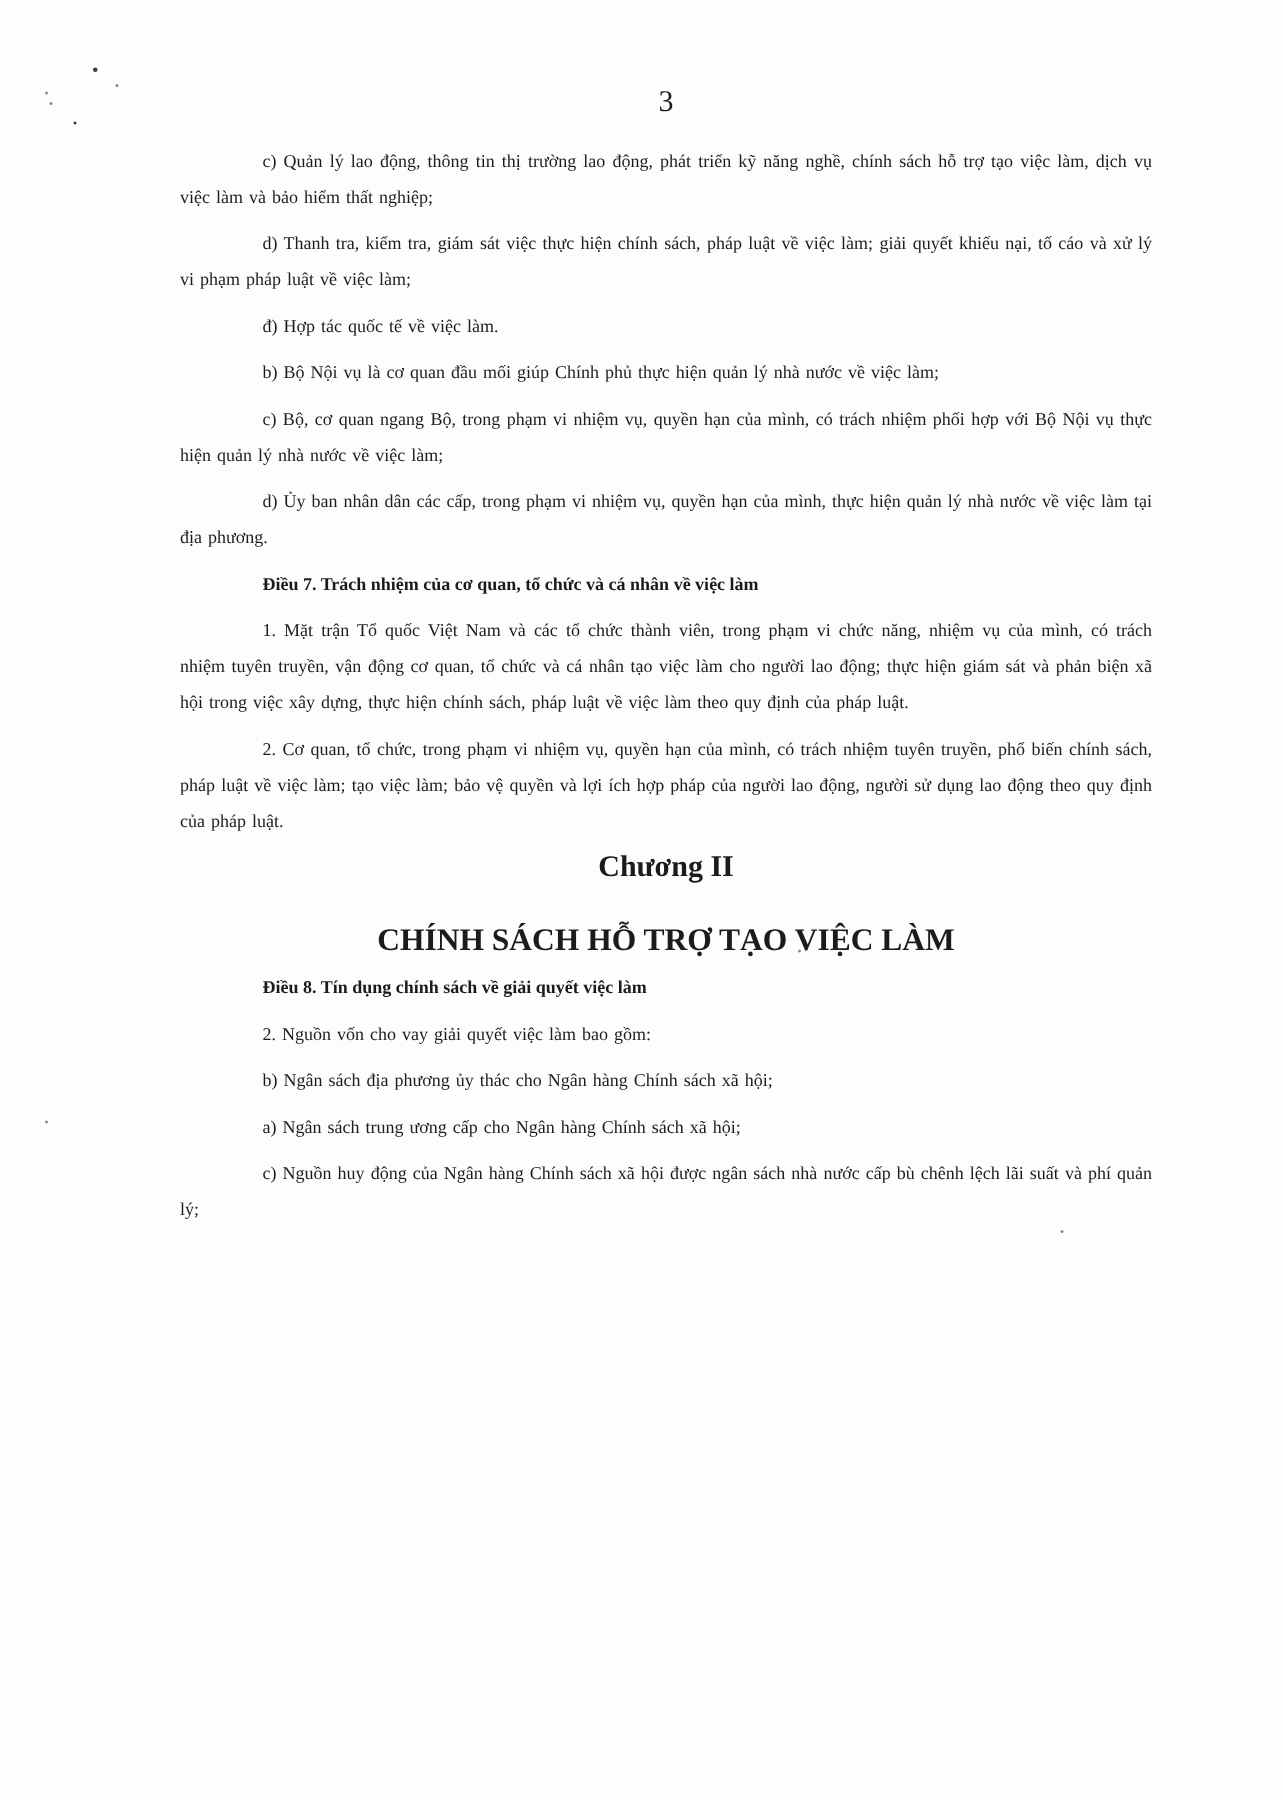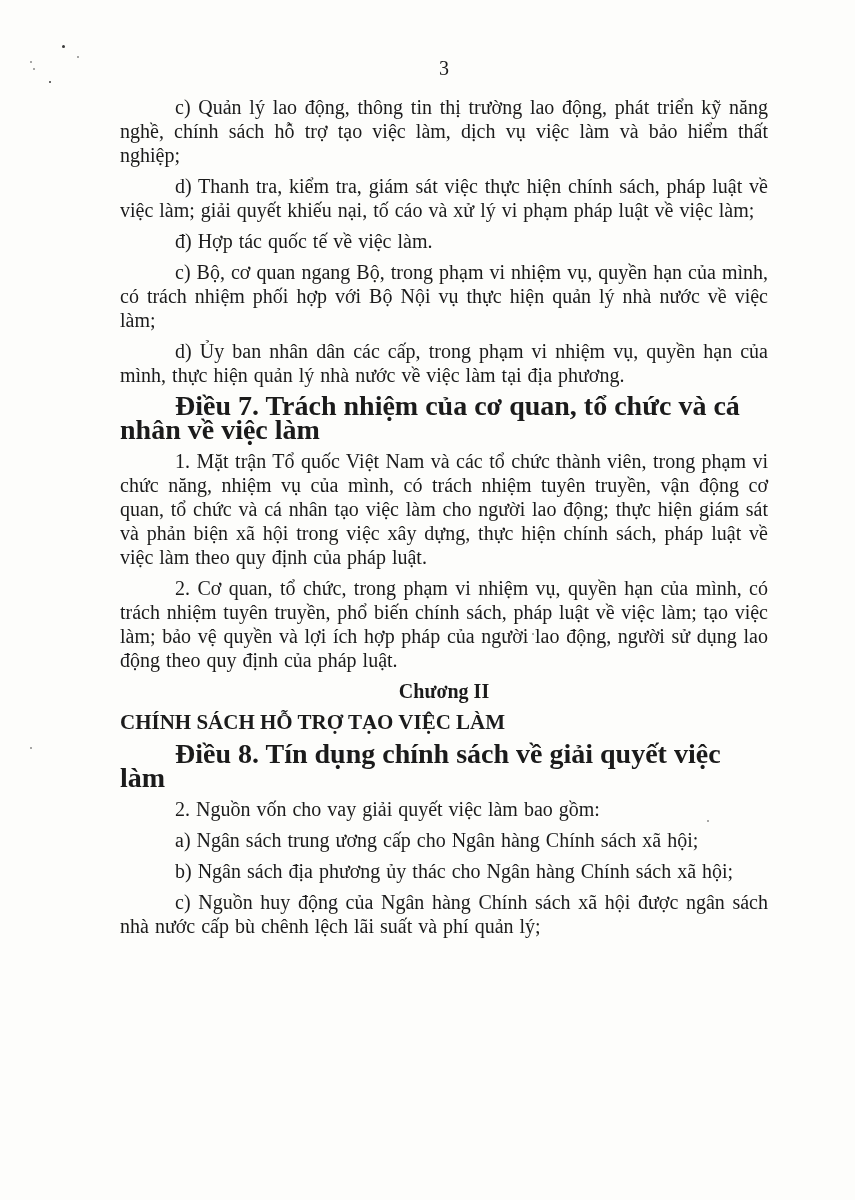--- a/index.html
+++ b/index.html
@@ -22,47 +22,48 @@
     top: 56px;
     width: 648px;
   }
   .page-number {
     text-align: center;
     font-size: 20px;
     line-height: 24px;
     margin: 0 0 15px 0;
   }
   .para {
-    font-size: 20px;
+    font-size: 12px;
     line-height: 24px;
     text-align: justify;
     text-indent: 55px;
     margin: 0 0 7px 0;
     word-spacing: 1px;
   }
   .article-heading {
-    font-size: 28px;
+    font-size: 12px;
     line-height: 24px;
     font-weight: bold;
     text-indent: 55px;
     text-align: left;
     margin: 0 0 7px 0;
   }
   .chapter-number {
     font-size: 20px;
     line-height: 24px;
     font-weight: bold;
     text-align: center;
     text-indent: 0;
-    margin: 2px 0 7px 0;
+    margin: 2px 0 24px 0;
   }
   .chapter-title {
     font-size: 21px;
     line-height: 24px;
     font-weight: bold;
+    text-align: center;
     text-indent: 0;
     margin: 0 0 8px 0;
   }
   .speckle {
     position: absolute;
     background: #3a3a3a;
     border-radius: 50%;
   }
   .speckle.faint { background: #8a8a8a; }
 </style>
@@ -79,29 +80,30 @@
   <div class="speckle faint" style="left:532px; top:633px; width:2px; height:2px;"></div>
   <div class="speckle faint" style="left:707px; top:820px; width:2px; height:2px;"></div>
   <div class="speckle faint" style="left:30px; top:747px; width:2px; height:2px;"></div>
 
   <div class="content">
     <div class="page-number">3</div>
 
     <p class="para">c) Quản lý lao động, thông tin thị trường lao động, phát triển kỹ năng nghề, chính sách hỗ trợ tạo việc làm, dịch vụ việc làm và bảo hiểm thất nghiệp;</p>
     <p class="para">d) Thanh tra, kiểm tra, giám sát việc thực hiện chính sách, pháp luật về việc làm; giải quyết khiếu nại, tố cáo và xử lý vi phạm pháp luật về việc làm;</p>
     <p class="para">đ) Hợp tác quốc tế về việc làm.</p>
+    <p class="para">b) Bộ Nội vụ là cơ quan đầu mối giúp Chính phủ thực hiện quản lý nhà nước về việc làm;</p>
     <p class="para">c) Bộ, cơ quan ngang Bộ, trong phạm vi nhiệm vụ, quyền hạn của mình, có trách nhiệm phối hợp với Bộ Nội vụ thực hiện quản lý nhà nước về việc làm;</p>
     <p class="para">d) Ủy ban nhân dân các cấp, trong phạm vi nhiệm vụ, quyền hạn của mình, thực hiện quản lý nhà nước về việc làm tại địa phương.</p>
 
     <p class="article-heading">Điều 7. Trách nhiệm của cơ quan, tổ chức và cá nhân về việc làm</p>
     <p class="para">1. Mặt trận Tổ quốc Việt Nam và các tổ chức thành viên, trong phạm vi chức năng, nhiệm vụ của mình, có trách nhiệm tuyên truyền, vận động cơ quan, tổ chức và cá nhân tạo việc làm cho người lao động; thực hiện giám sát và phản biện xã hội trong việc xây dựng, thực hiện chính sách, pháp luật về việc làm theo quy định của pháp luật.</p>
     <p class="para">2. Cơ quan, tổ chức, trong phạm vi nhiệm vụ, quyền hạn của mình, có trách nhiệm tuyên truyền, phổ biến chính sách, pháp luật về việc làm; tạo việc làm; bảo vệ quyền và lợi ích hợp pháp của người lao động, người sử dụng lao động theo quy định của pháp luật.</p>
 
     <p class="chapter-number">Chương II</p>
     <p class="chapter-title">CHÍNH SÁCH HỖ TRỢ TẠO VIỆC LÀM</p>
 
     <p class="article-heading">Điều 8. Tín dụng chính sách về giải quyết việc làm</p>
     <p class="para">2. Nguồn vốn cho vay giải quyết việc làm bao gồm:</p>
+    <p class="para">b) Ngân sách địa phương ủy thác cho Ngân hàng Chính sách xã hội;</p>
     <p class="para">a) Ngân sách trung ương cấp cho Ngân hàng Chính sách xã hội;</p>
-    <p class="para">b) Ngân sách địa phương ủy thác cho Ngân hàng Chính sách xã hội;</p>
     <p class="para">c) Nguồn huy động của Ngân hàng Chính sách xã hội được ngân sách nhà nước cấp bù chênh lệch lãi suất và phí quản lý;</p>
   </div>
 </div>
 
 </body></html>

